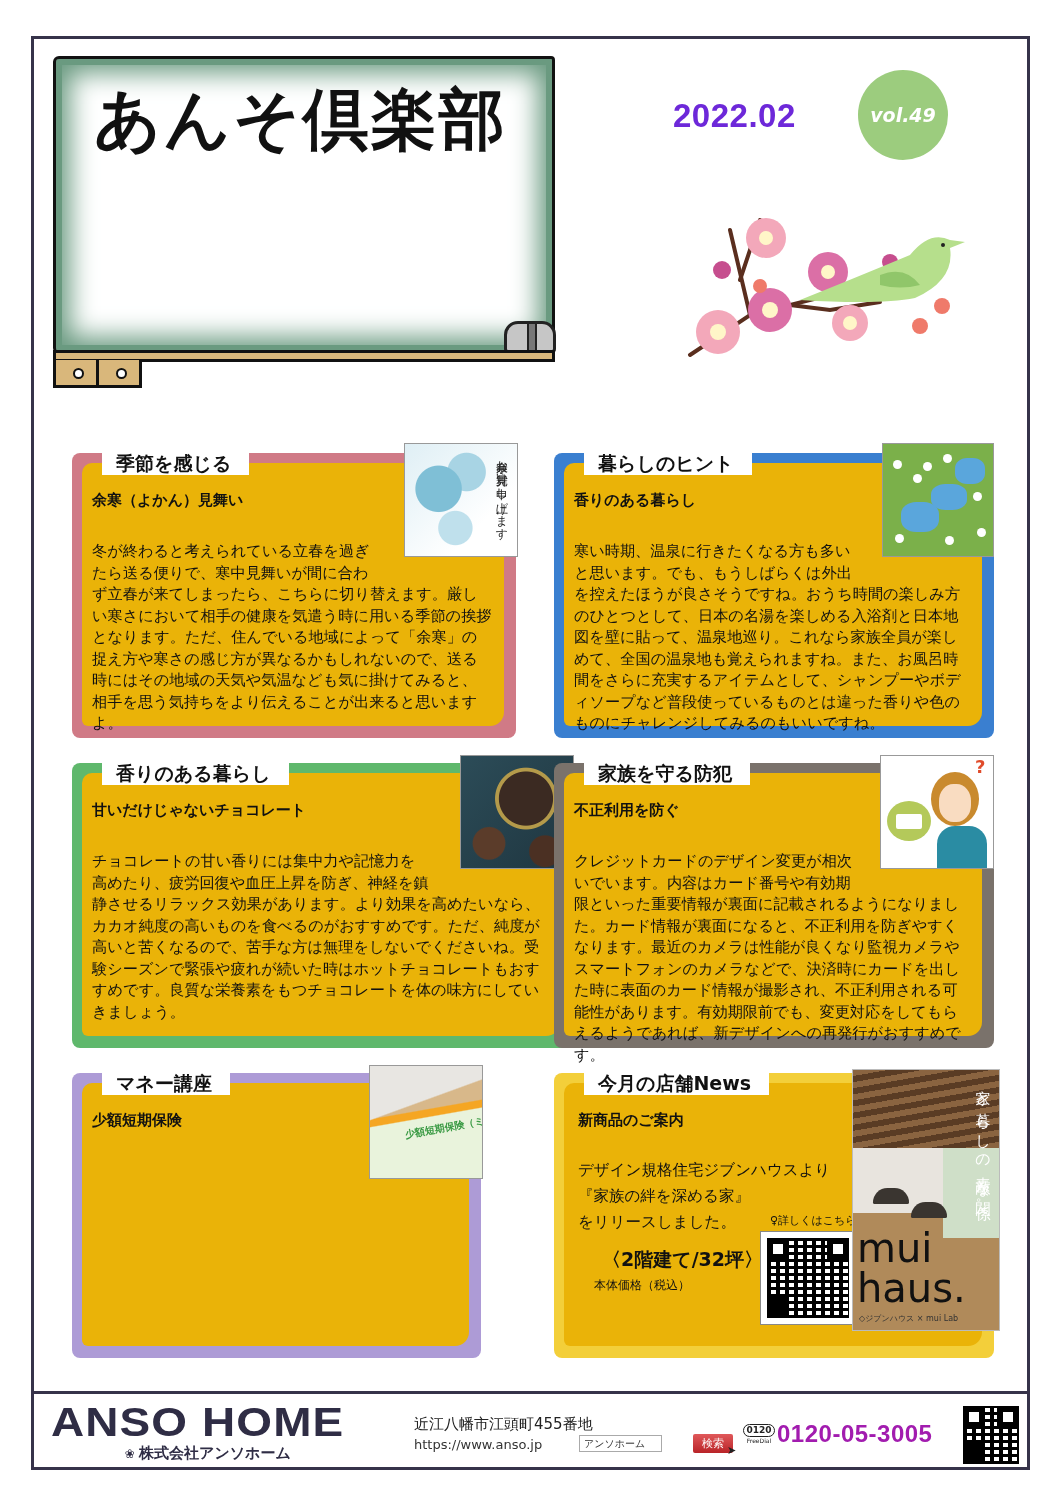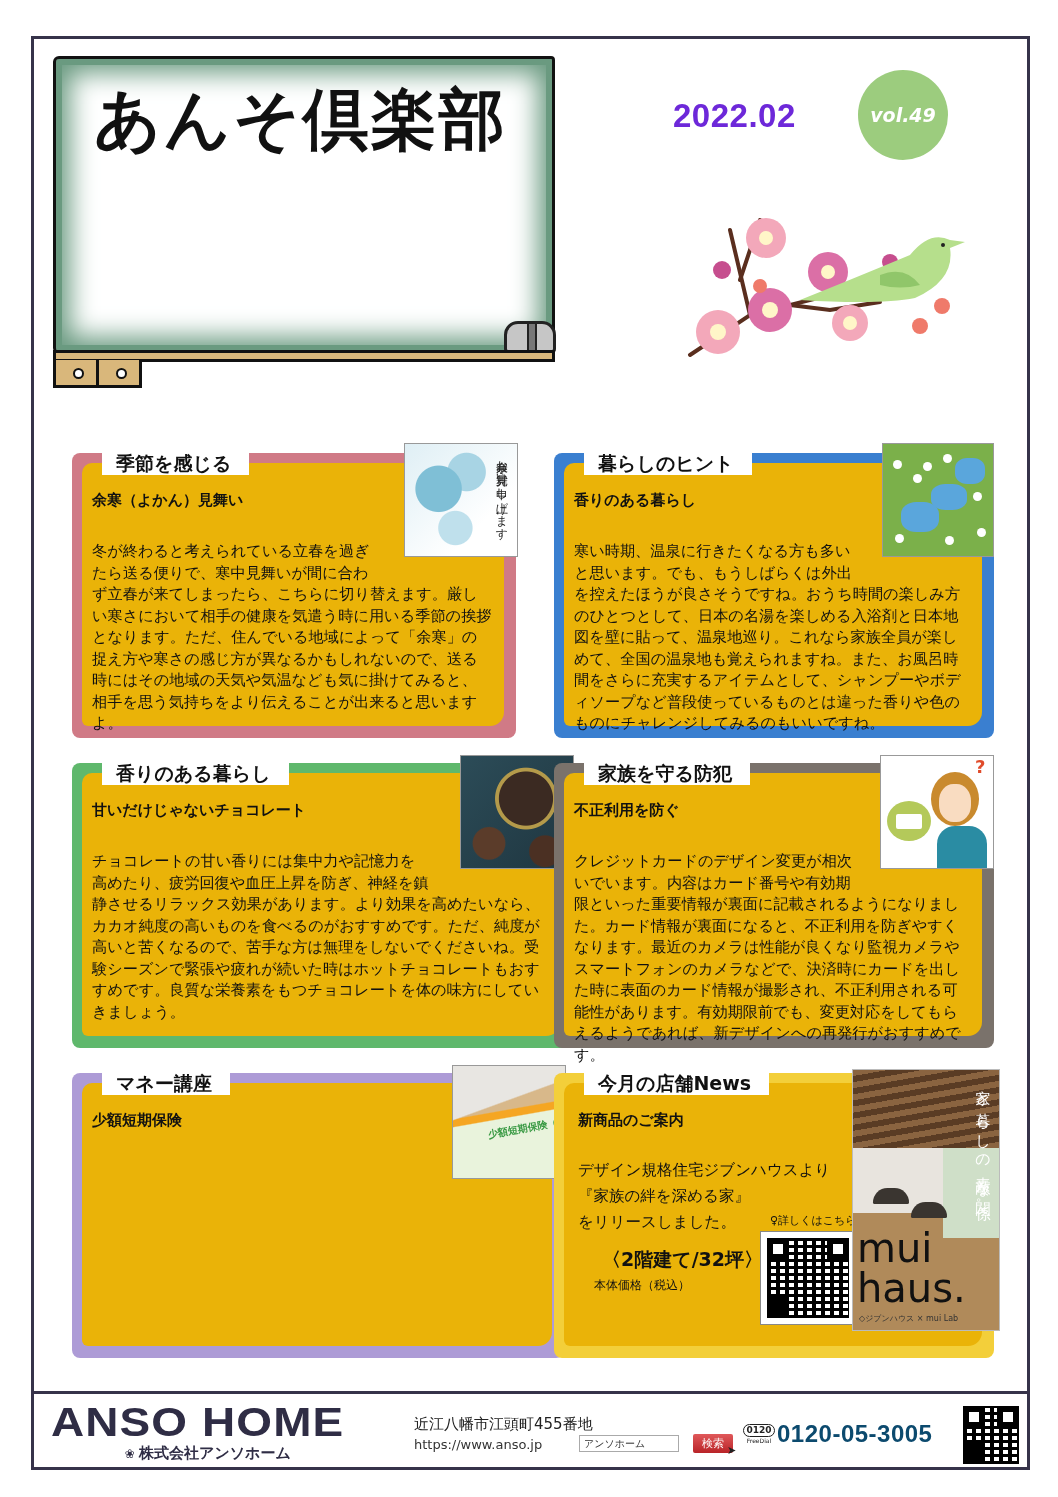--- a/index.html
+++ b/index.html
@@ -88,21 +88,21 @@
   }
   .section-body .float-spacer { float: right; }
   .section-photo {
     position: absolute; top: -17px; right: -2px; border: 1px solid #999; overflow: hidden;
   }
 
   .s-pink   { left: 72px;  top: 453px; width: 444px; height: 285px; background: #d07a86; }
   .s-blue   { left: 554px; top: 453px; width: 440px; height: 285px; background: #3a7fd0; }
   .s-green  { left: 72px;  top: 763px; width: 500px; height: 285px; background: #5fb86c; }
   .s-gray   { left: 554px; top: 763px; width: 440px; height: 285px; background: #7a726b; }
-  .s-purple { left: 72px;  top: 1073px; width: 492px; height: 285px; background: #ad9bd6; }
+  .s-purple { left: 72px;  top: 1073px; width: 409px; height: 285px; background: #ad9bd6; }
   .s-yellow { left: 554px; top: 1073px; width: 440px; height: 285px; background: #f3cf3a; }
 
   
   .photo-snow {
     width: 112px; height: 112px;
     background: radial-gradient(circle at 30% 40%, #7fbfd6 0 22%, transparent 23%),
                 radial-gradient(circle at 55% 25%, #a8d4e4 0 18%, transparent 19%),
                 radial-gradient(circle at 45% 75%, #bfe0ec 0 16%, transparent 17%),
                 linear-gradient(135deg, #dfeff5, #ffffff 70%);
     position: relative;
@@ -230,37 +230,37 @@
     position: absolute; left: 20px; top: 5px; font-size: 41px; font-weight: bold; color: #2f2d45;
     letter-spacing: 1px; font-family: "Liberation Sans", sans-serif; transform: scaleX(1.12); transform-origin: left;
   }
   .footer-company {
     position: absolute; left: 94px; top: 50px; font-size: 15px; color: #2f2d45; font-weight: bold;
   }
   .footer-company .mark { font-weight: normal; font-size: 12px; margin-right: 4px; }
   .footer-address { position: absolute; left: 383px; top: 21px; font-size: 15px; color: #222; }
   .footer-url { position: absolute; left: 383px; top: 43px; font-size: 13px; color: #333; }
   .footer-search-input {
-    position: absolute; left: 548px; top: 41px; width: 100px; height: 17px; border: 1px solid #aaa;
+    position: absolute; left: 548px; top: 41px; width: 83px; height: 17px; border: 1px solid #aaa;
     font-size: 10px; padding: 1px 4px; color: #333; background: #fff; font-family: "DejaVu Sans", sans-serif;
   }
   .footer-search-btn {
     position: absolute; left: 662px; top: 40px; width: 40px; height: 19px;
     background: linear-gradient(#e0585a, #b92428); color: #fff; font-size: 11px; border: none;
     border-radius: 2px; text-align: center; line-height: 19px; font-family: "DejaVu Sans", sans-serif;
   }
   .footer-cursor { position: absolute; left: 696px; top: 50px; font-size: 11px; color: #222; }
   .freedial { position: absolute; left: 712px; top: 30px; width: 32px; text-align: center; }
   .freedial .num {
     display: block; font-size: 9px; font-weight: bold; color: #222; border: 1.5px solid #222;
     border-radius: 8px; line-height: 11px;
   }
   .freedial .lbl { display: block; font-size: 6px; color: #222; }
   .footer-phone {
-    position: absolute; left: 746px; top: 26px; font-size: 24px; font-weight: bold; color: #0c4a6e;
+    position: absolute; left: 746px; top: 26px; font-size: 24px; font-weight: bold; color: #a21caf;
     font-family: "Liberation Sans", sans-serif; letter-spacing: 0.5px;
   }
   .footer-qr { position: absolute; left: 932px; top: 12px; width: 56px; height: 58px; }
 </style>
 </head>
 <body>
 
 <div class="page-frame"></div>
 
 <div class="board">

